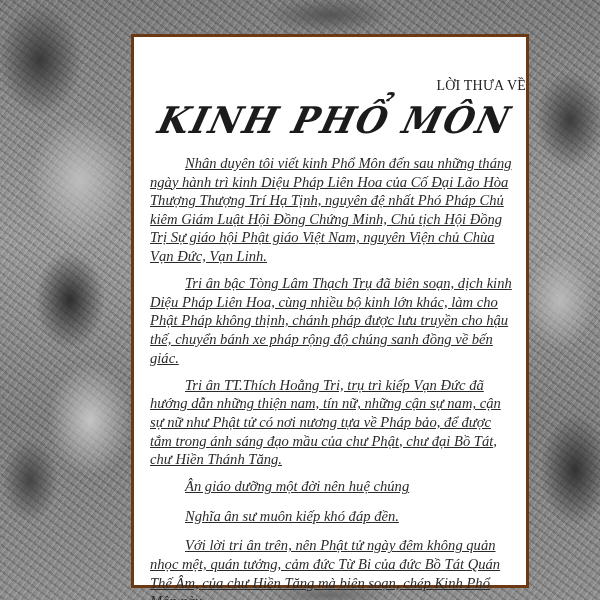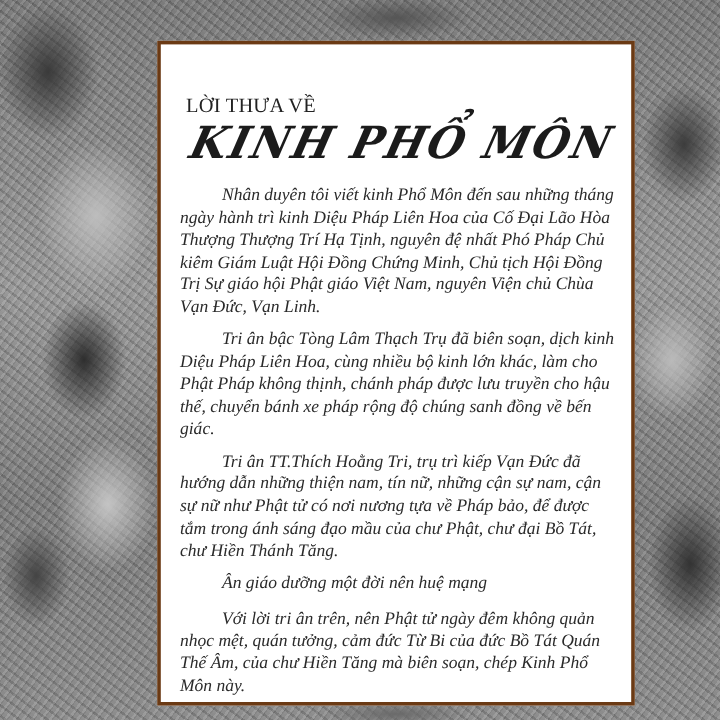--- a/index.html
+++ b/index.html
@@ -24,46 +24,47 @@
       repeating-linear-gradient(-53deg, rgba(0,0,0,0.12) 0 1px, rgba(255,255,255,0.07) 1px 3px, rgba(0,0,0,0.05) 3px 6px),
       linear-gradient(180deg, #7a7a7a, #9a9a9a 40%, #7c7c7c 70%, #8e8e8e);
   }
   .page {
     position:absolute; left:131px; top:34px; width:392px; height:548px;
     background:#ffffff;
     border:3px solid #6b3a14;
     box-sizing:content-box;
   }
   .heading-small {
-    position:absolute; left:0; right:0; top:41px; text-align:left;
-    font-family:"Liberation Serif", serif; font-size:17px; color:#222;
-    letter-spacing:0.2px; padding-left:21px;
+    position:absolute; left:0; right:0; top:41px; text-align:right;
+    font-family:"Liberation Serif", serif; font-size:14px; color:#222;
+    letter-spacing:0.2px; padding-left:6px;
   }
   .heading-big {
     position:absolute; left:0; right:0; top:62px; text-align:center;
     font-family:"DejaVu Serif", serif; font-style:italic; font-weight:bold;
     font-size:35px; color:#1b1b1b; letter-spacing:2px;
     transform:skewX(-14deg) scaleY(1.05); padding-left:10px;
   }
   .body {
     position:absolute; left:16px; right:12px; top:117px;
     font-family:"Liberation Serif", serif; font-style:italic;
     font-size:14.6px; line-height:18.6px; color:#2a2a2a;
   }
-  .body p { margin:0 0 8.6px 0; text-indent:35px; }
+  .body p { margin:0 0 8.6px 0; text-indent:35px;text-decoration:underline; }
   .body p.verse { text-indent:0; padding-left:35px; margin-bottom:11px; }
 </style>
 </head>
 <body>
 
 <div class="bg"></div>
 
 <div class="page">
   <div class="heading-small">LỜI THƯA VỀ</div>
   <div class="heading-big">KINH PHỔ MÔN</div>
   <div class="body">
     <p>Nhân duyên tôi viết kinh Phổ Môn đến sau những tháng ngày hành trì kinh Diệu Pháp Liên Hoa của Cố Đại Lão Hòa Thượng Thượng Trí Hạ Tịnh, nguyên đệ nhất Phó Pháp Chủ kiêm Giám Luật Hội Đồng Chứng Minh, Chủ tịch Hội Đồng Trị Sự giáo hội Phật giáo Việt Nam, nguyên Viện chủ Chùa Vạn Đức, Vạn Linh.</p>
     <p>Tri ân bậc Tòng Lâm Thạch Trụ đã biên soạn, dịch kinh Diệu Pháp Liên Hoa, cùng nhiều bộ kinh lớn khác, làm cho Phật Pháp không thịnh, chánh pháp được lưu truyền cho hậu thế, chuyển bánh xe pháp rộng độ chúng sanh đồng về bến giác.</p>
     <p>Tri ân TT.Thích Hoằng Tri, trụ trì kiếp Vạn Đức đã hướng dẫn những thiện nam, tín nữ, những cận sự nam, cận sự nữ như Phật tử có nơi nương tựa về Pháp bảo, để được tắm trong ánh sáng đạo mầu của chư Phật, chư đại Bồ Tát, chư Hiền Thánh Tăng.</p>
-    <p class="verse">Ân giáo dưỡng một đời nên huệ mạng</p>
+    <p class="verse">Ân giáo dưỡng một đời nên huệ chúng</p>
+    <p class="verse">Nghĩa ân sư muôn kiếp khó đáp đền.</p>
     <p>Với lời tri ân trên, nên Phật tử ngày đêm không quản nhọc mệt, quán tưởng, cảm đức Từ Bi của đức Bồ Tát Quán Thế Âm, của chư Hiền Tăng mà biên soạn, chép Kinh Phổ Môn này.</p>
   </div>
 </div>
 
 </body></html>

